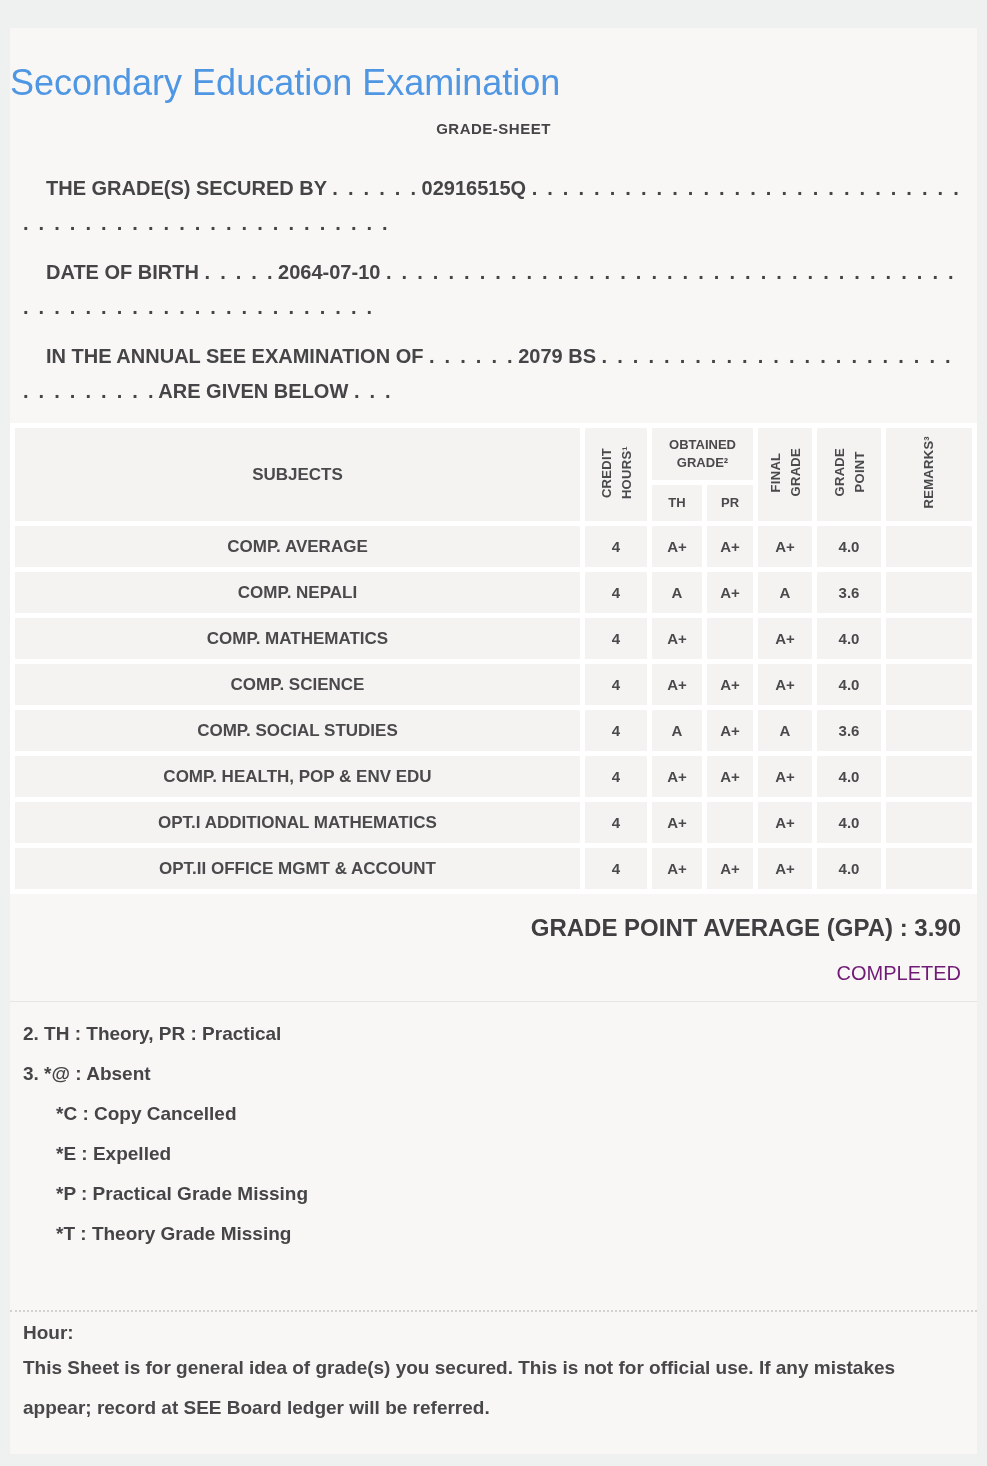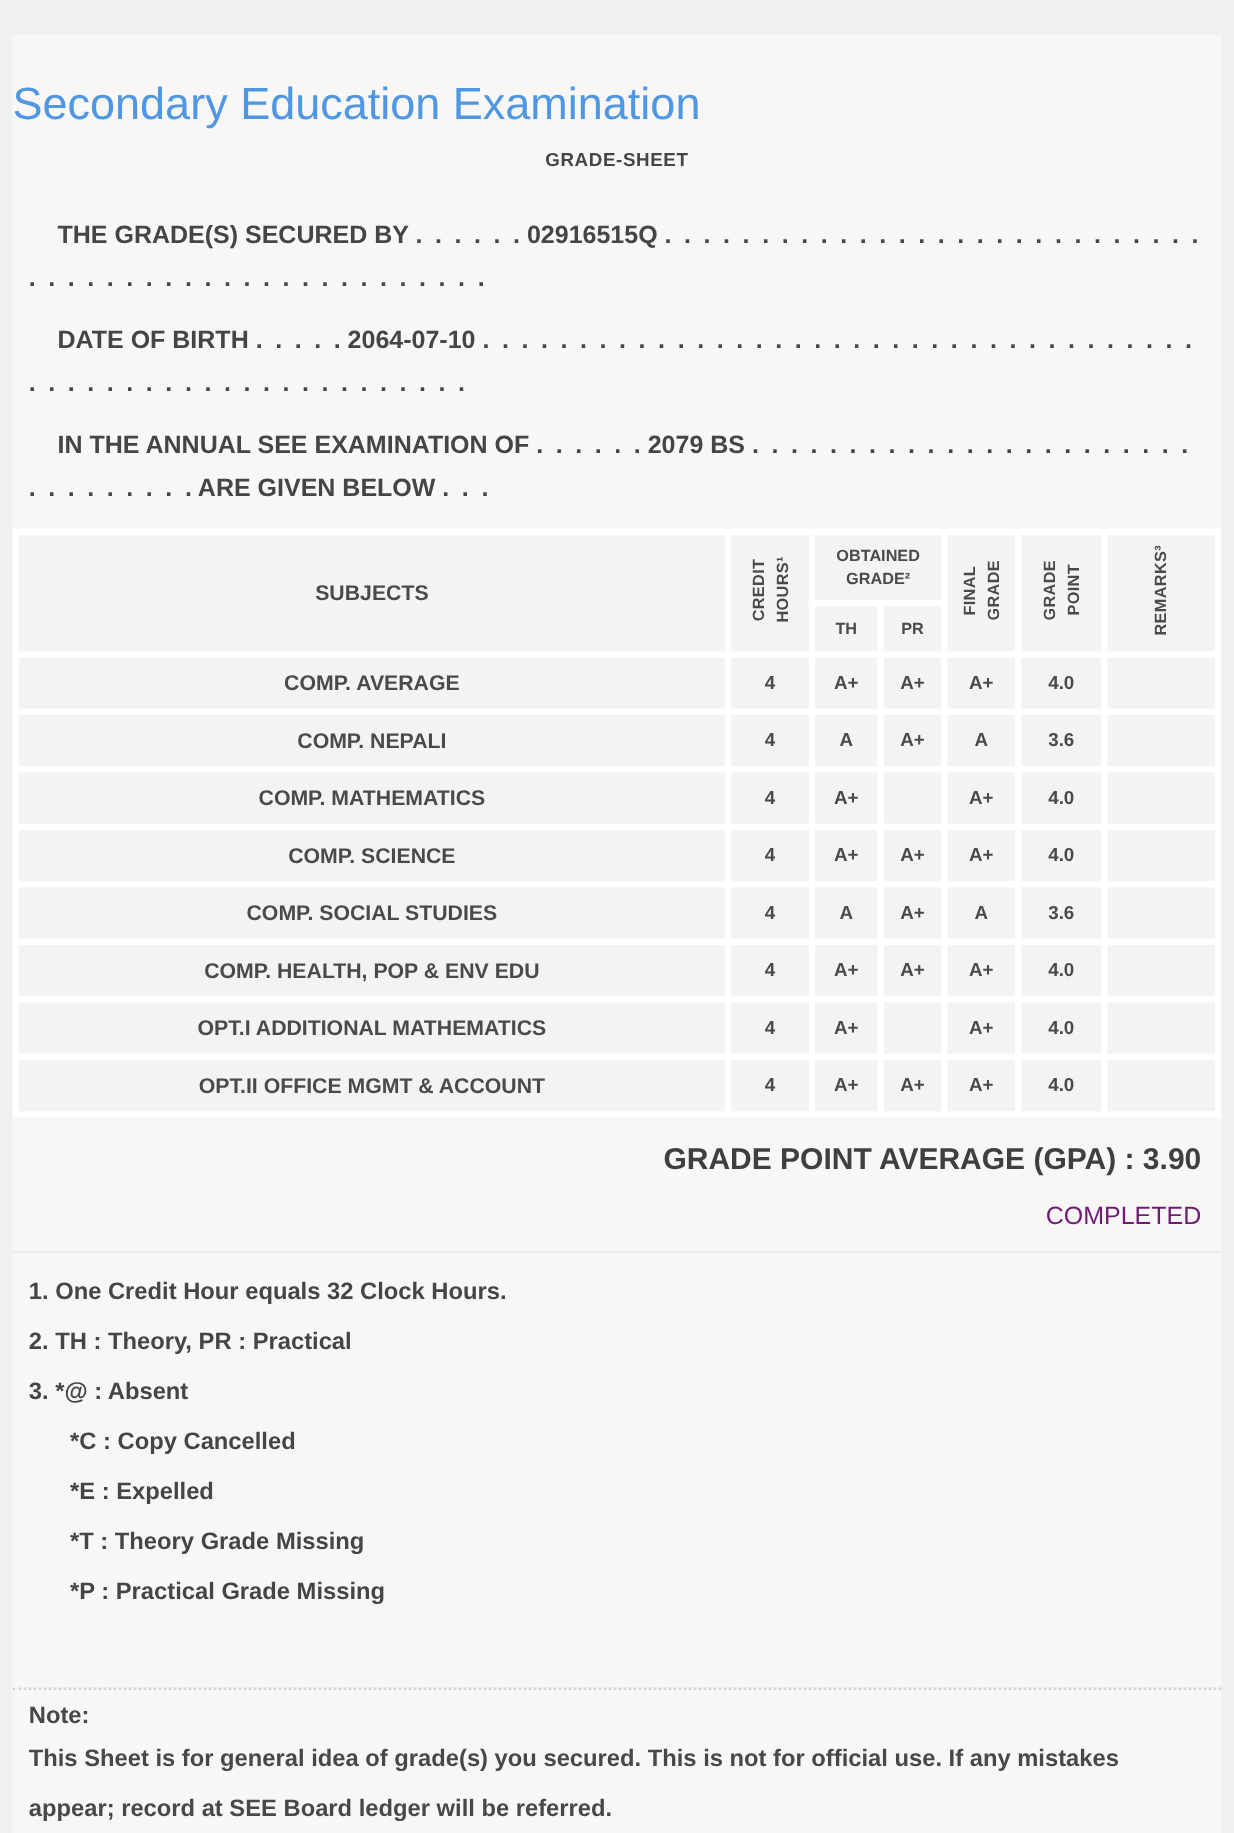--- a/index.html
+++ b/index.html
@@ -237,30 +237,29 @@
     </table>
 
     <div class="summary">
       <p class="gpa-line">GRADE POINT AVERAGE (GPA) : 3.90</p>
       <p class="status-line">COMPLETED</p>
     </div>
 
     <hr class="hr-solid">
 
     <div class="inner footnotes">
-      <div class="fn">1. One Credit Hour equals 32 Clock Hours.</div>
       <div class="fn">2. TH : Theory, PR : Practical</div>
       <div class="fn">3. *@ : Absent</div>
       <div class="fn fn-indent">*C : Copy Cancelled</div>
       <div class="fn fn-indent">*E : Expelled</div>
+      <div class="fn fn-indent">*P : Practical Grade Missing</div>
       <div class="fn fn-indent">*T : Theory Grade Missing</div>
-      <div class="fn fn-indent">*P : Practical Grade Missing</div>
     </div>
 
     <hr class="hr-dotted">
 
     <div class="inner">
-      <div class="note-heading">Note:</div>
+      <div class="note-heading">Hour:</div>
       <p class="note-body">This Sheet is for general idea of grade(s) you secured. This is not for official use. If any mistakes appear; record at SEE Board ledger will be referred.</p>
     </div>
 
   </div>
 </div>
 
 </body></html>

